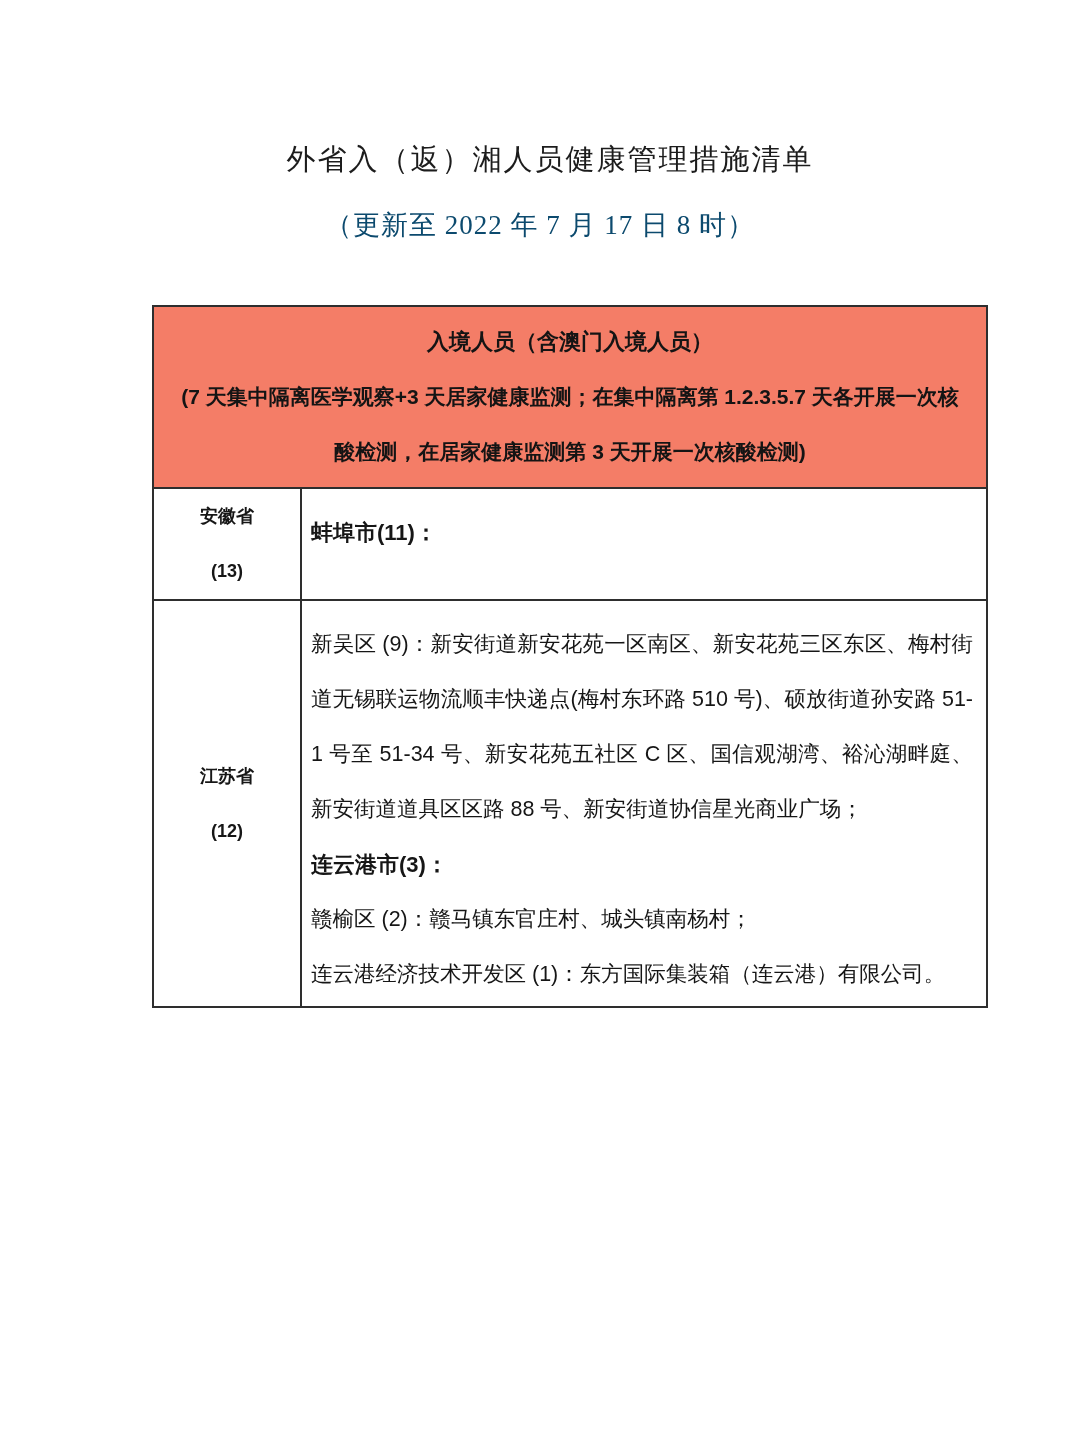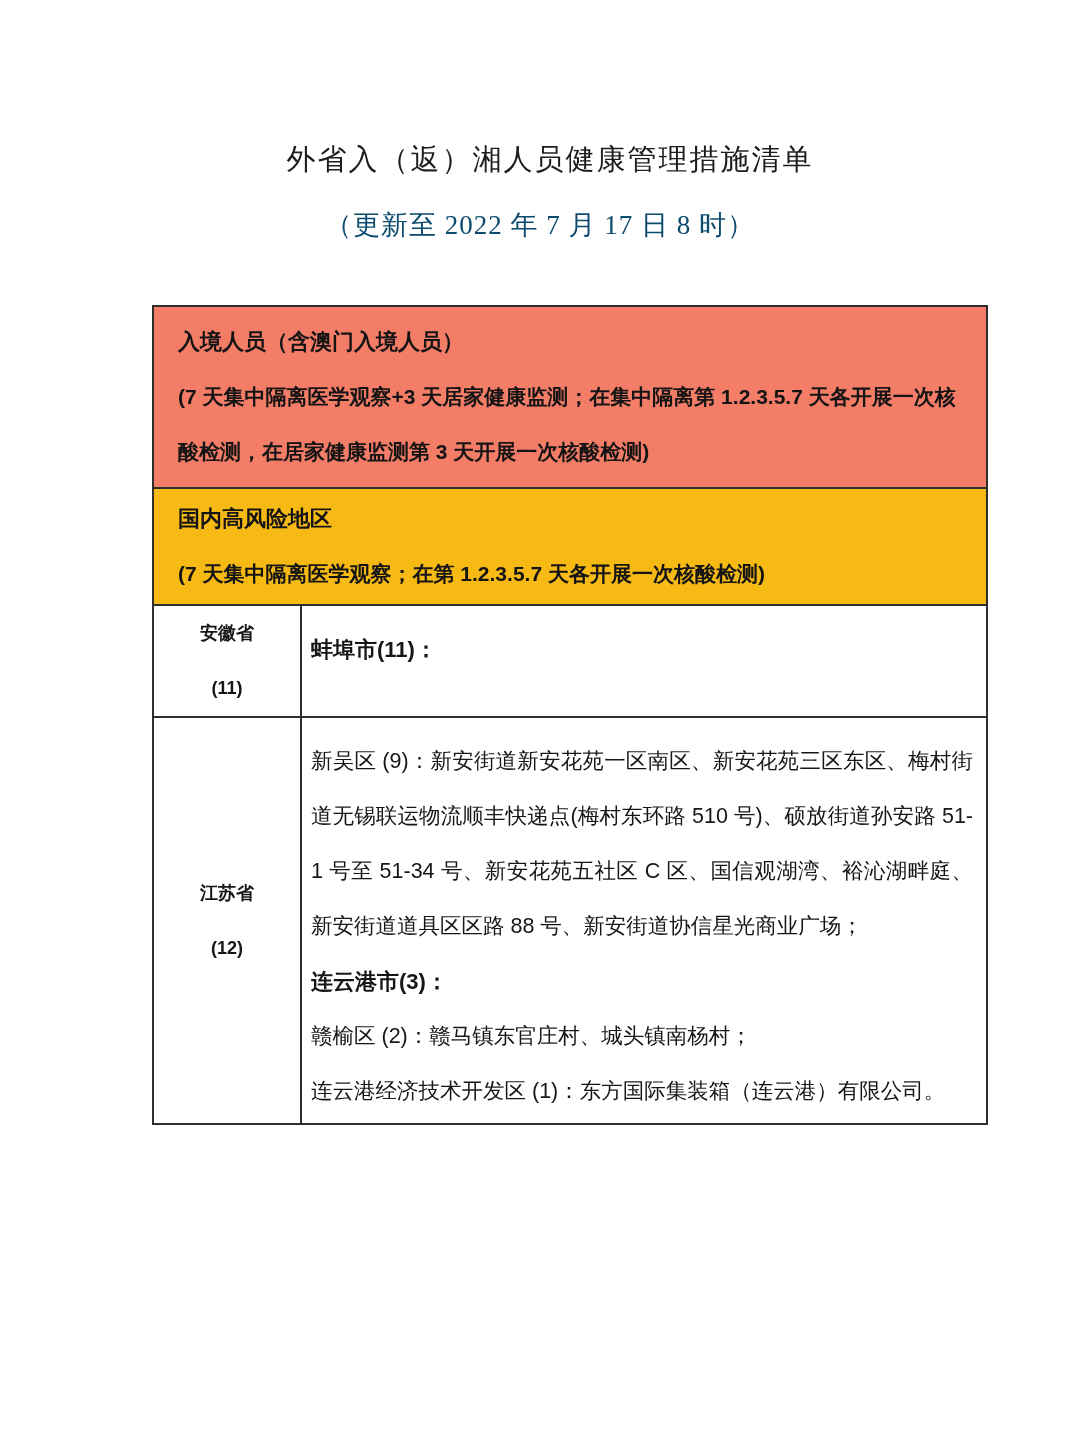--- a/index.html
+++ b/index.html
@@ -17,21 +17,21 @@
     margin-top:27px;text-align:center;
     font-family:"Liberation Serif", serif;
     font-size:27px;font-weight:400;letter-spacing:1px;color:#0c4a6e;
   }
   .tbl{
     margin:62px 0 0 152px;width:836px;
     border:2px solid #2e2e2e;box-sizing:border-box;
     font-size:21px;line-height:55px;
   }
   .hdr{
-    text-align:left;font-weight:bold;color:#141414;
+    text-align:center;font-weight:bold;color:#141414;
     border-bottom:2px solid #2e2e2e;
   }
   .hdr-entry{padding:7px 24px 8px 24px;}
   .hdr-risk{padding:2px 24px 3px 24px;}
   .hdr-title{font-size:22px;}
   .hdr-note{font-size:21px;}
   .prow{display:flex;border-bottom:2px solid #2e2e2e;}
   .prow:last-child{border-bottom:none;}
   .pleft{
     width:146px;flex:0 0 146px;border-right:2px solid #2e2e2e;
@@ -51,29 +51,25 @@
 
 <div class="page">
   <div class="title">外省入（返）湘人员健康管理措施清单</div>
   <div class="subtitle">（更新至 2022 年 7 月 17 日 8 时）</div>
 
   <div class="tbl">
     <div class="hdr hdr-entry" style="background: rgb(244, 125, 103);">
       <div class="hdr-title">入境人员（含澳门入境人员）</div>
       <div class="hdr-note">(7 天集中隔离医学观察+3 天居家健康监测；在集中隔离第 1.2.3.5.7 天各开展一次核酸检测，在居家健康监测第 3 天开展一次核酸检测)</div>
     </div>
-    <div class="hdr hdr-risk" style="background: rgb(247, 185, 20);">
-      <div class="hdr-title">国内高风险地区</div>
-      <div class="hdr-note">(7 天集中隔离医学观察；在第 1.2.3.5.7 天各开展一次核酸检测)</div>
-    </div>
     <div id="rows">
   <div class="prow">
     <div class="pleft">
       <div>安徽省</div>
-      <div>(11)</div>
+      <div>(13)</div>
     </div>
     <div class="pright">
             <div class="para bold">蚌埠市(11)：</div>
           </div>
   </div>
 
   <div class="prow">
     <div class="pleft">
       <div>江苏省</div>
       <div>(12)</div>

